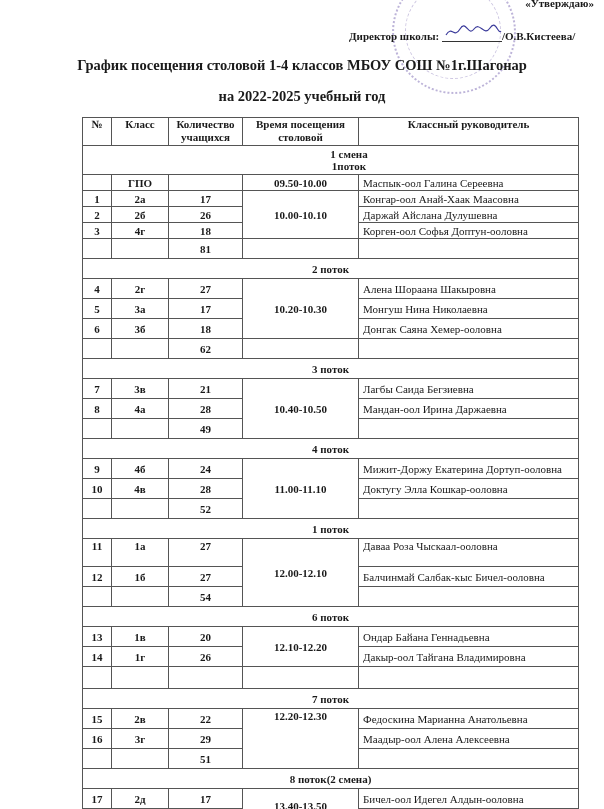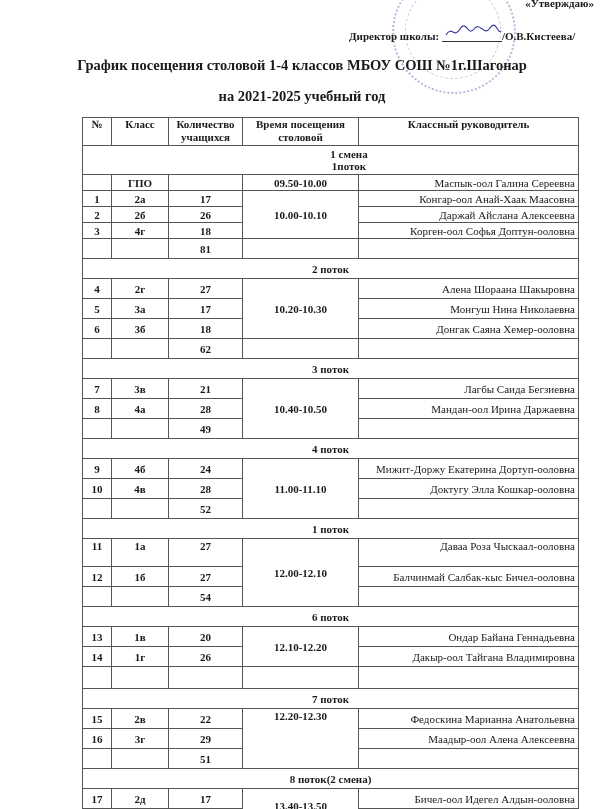--- a/index.html
+++ b/index.html
@@ -13,21 +13,21 @@
            border:2px dotted rgba(110,90,170,0.45); }
   .stamp2 { position:absolute; left:405px; top:-17px; width:94px; height:94px; border-radius:50%;
            border:1px dashed rgba(110,90,170,0.35); }
   .title { position:absolute; left:0; width:604px; text-align:center; font-weight:bold; font-size:14.5px; }
   .t1 { top:57px; }
   .t2 { top:88px; }
   table { position:absolute; left:82px; top:117px; width:496px; border-collapse:collapse; table-layout:fixed; font-size:11px; }
   td, th { border:1px solid #555; padding:0 3px; height:15px; line-height:14px; overflow:hidden; white-space:nowrap; }
   th { font-weight:bold; font-size:11px; vertical-align:top; text-align:center; height:27px; line-height:13px; white-space:normal; }
   td.c { text-align:center; font-weight:bold; }
-  td.l { text-align:right; font-weight:normal; padding-left:4px; }
+  td.l { text-align:left; font-weight:normal; padding-left:4px; }
   td.sec { text-align:center; font-weight:bold; }
   tr.tall td { height:19px; }
   tr.tall2 td { height:21px; }
 </style>
 </head>
 <body>
 
 <div class="stamp"></div>
 <div class="stamp2"></div>
 
@@ -35,21 +35,21 @@
 <div class="director">
   <span>Директор  школы:</span>
   <span class="sig">
     <svg width="58" height="18">
         <path d="M2 12 C8 2,10 16,16 6 S24 14,30 6 S40 14,46 5 S54 12,57 8" stroke="#3a3a9a" stroke-width="1.2" fill="none"></path>
       </svg>
   </span><span>/О.В.Кистеева/</span>
 </div>
 
 <div class="title t1">График посещения столовой 1-4 классов МБОУ СОШ №1г.Шагонар</div>
-<div class="title t2">на 2021-2025 учебный год</div>
+<div class="title t2">на 2022-2025 учебный год</div>
 
 <table>
   <colgroup>
     <col style="width:29px">
       <col style="width:57px">
       <col style="width:74px">
       <col style="width:116px">
       <col style="width:220px">
   </colgroup>
   <thead>
@@ -80,21 +80,21 @@
       <td class="c">1</td>
       <td class="c">2а</td>
       <td class="c">17</td>
       <td class="c" rowspan="3">10.00-10.10</td>
       <td class="l">Конгар-оол Анай-Хаак Маасовна</td>
     </tr>
     <tr>
       <td class="c">2</td>
       <td class="c">2б</td>
       <td class="c">26</td>
-      <td class="l">Даржай Айслана Алексеевна</td>
+      <td class="l">Даржай Айслана Дулушевна</td>
     </tr>
     <tr>
       <td class="c">3</td>
       <td class="c">4г</td>
       <td class="c">18</td>
       <td class="l">Корген-оол Софья Доптун-ооловна</td>
     </tr>
     <tr class="tall">
       <td></td>
         <td></td>

